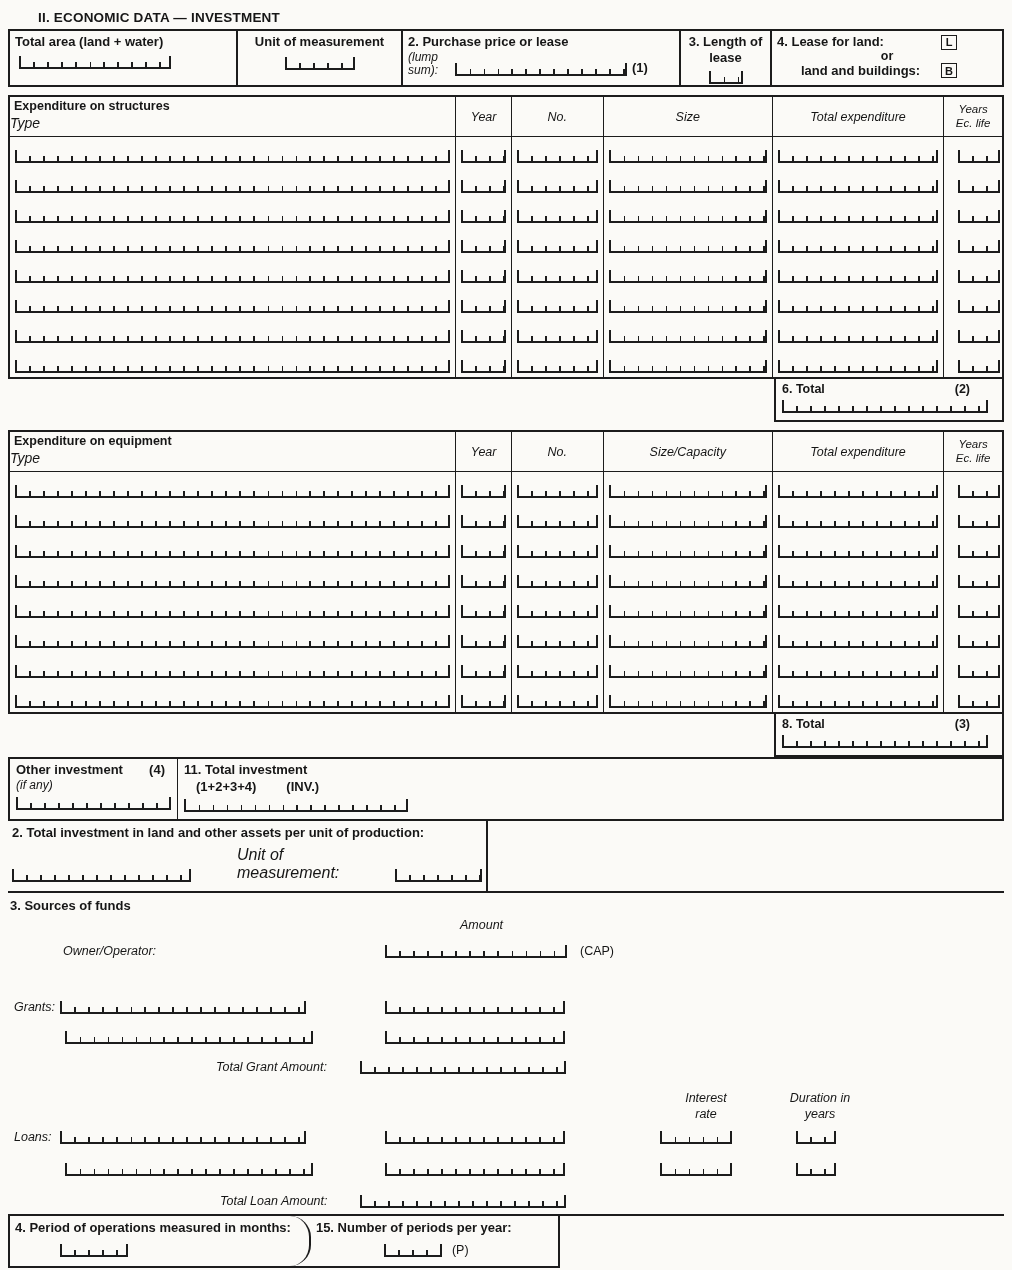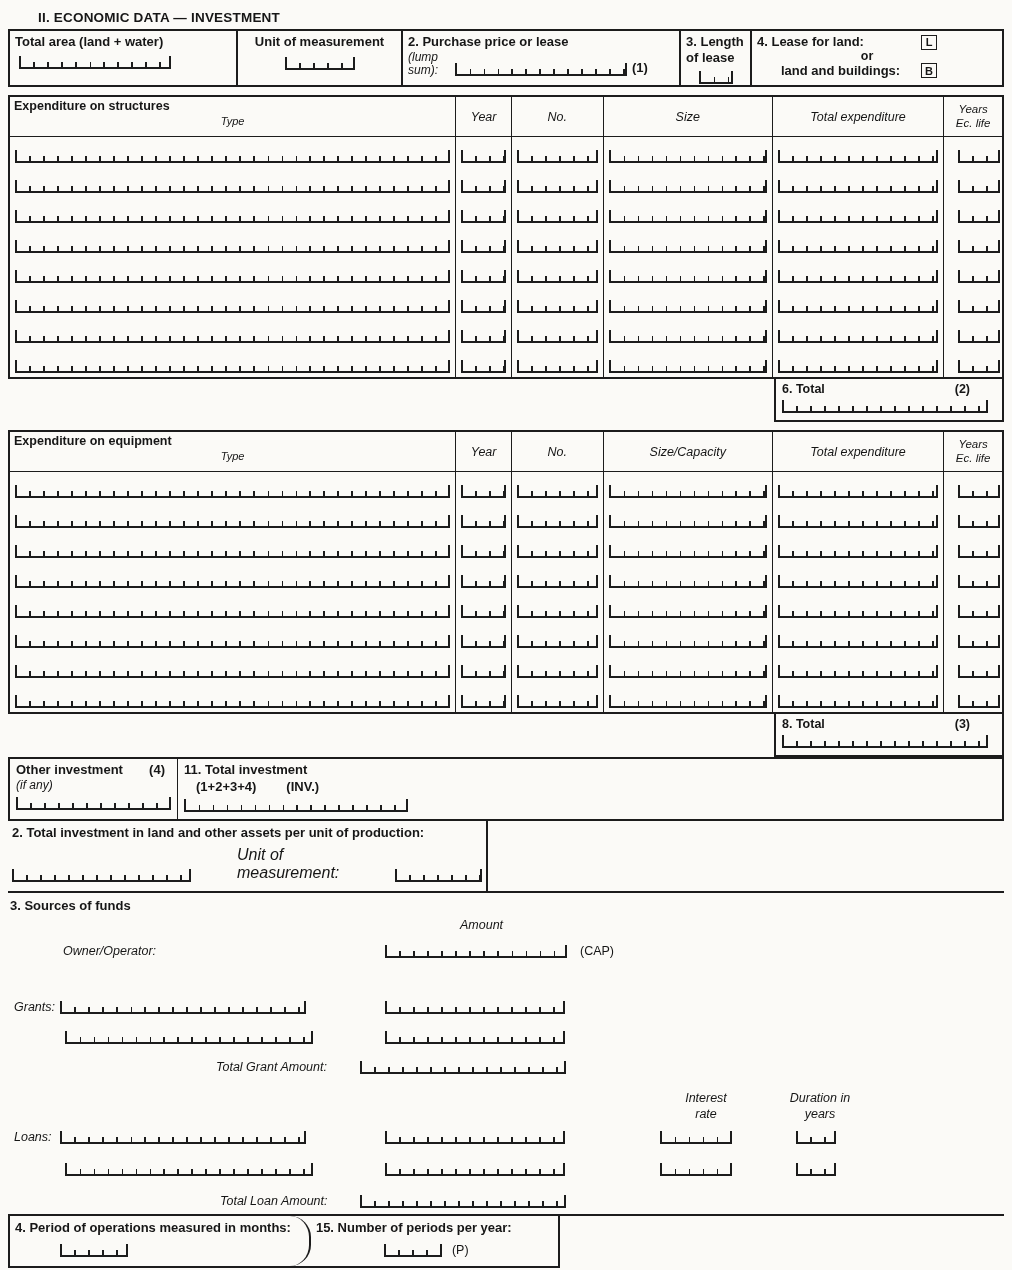--- a/index.html
+++ b/index.html
@@ -38,21 +38,21 @@
                display:flex; align-items:center; justify-content:center; }
   .orline { text-align:center; font-weight:bold; font-size:12.5px; line-height: 1; }
 
   
   .dtable { border: 2px solid #1c1c1c; margin-top: 8px; }
   .thead { display:flex; border-bottom: 1.5px solid #1c1c1c; height: 40px; }
   .th { border-right: 1.5px solid #1c1c1c; font-size: 12.5px; }
   .th:last-child, .td:last-child { border-right: none; }
   .cc { display:flex; align-items:center; justify-content:center; text-align:center; }
   .sect { font-weight:bold; font-size:12.5px; padding: 2px 4px 0; }
-  .colname { text-align:center; font-size: 11px; margin-top: 2px; }
+  .colname { font-size: 14px; margin-top: 2px; }
   .small2 { font-size: 11.5px; line-height: 1.2; }
   .trow { display:flex; height: 30px; }
   .td { border-right: 1.5px solid #1c1c1c; display:flex; align-items:flex-end; padding: 0 5px 4px; }
   .td.life { justify-content:flex-end; padding-right: 2px; }
   .w-type { width: 448px; } .w-year { width: 56px; } .w-no { width: 92px; }
   .w-size { width: 170px; } .w-texp { width: 172px; } .w-life { width: 58px; }
 
   .totalrow { display:flex; justify-content:flex-end; }
   .totalbox { width: 230px; border: 2px solid #1c1c1c; border-top: none; padding: 3px 6px 7px; }
   .tline { display:flex; justify-content:space-between; padding-right: 26px; font-weight:bold; font-size:12.5px; margin-bottom: 4px; }
@@ -99,21 +99,21 @@
       <div class="comb" style="width:70px;margin:7px auto 0"></div>
     </div>
     <div class="tcol" style="width:278px">
       <div class="lbl">2. Purchase price or lease</div>
       <div class="lumprow">
         <span class="ital lump">(lump sum):</span>
         <div class="comb" style="width:172px"></div>
         <span class="lbl">(1)</span>
       </div>
     </div>
-    <div class="tcol" style="width:71px;text-align:left">
+    <div class="tcol" style="width:91px;text-align:center">
       <div class="lbl">3. Length of lease</div>
       <div class="comb" style="width:34px;margin:4px auto 0"></div>
     </div>
     <div class="tcol" style="width:230px">
       <div class="leaserow">
         <span class="lbl">4. Lease for land:</span>
         <span class="lease-box">L</span>
       </div>
       <div class="orline">or</div>
       <div class="leaserow">

